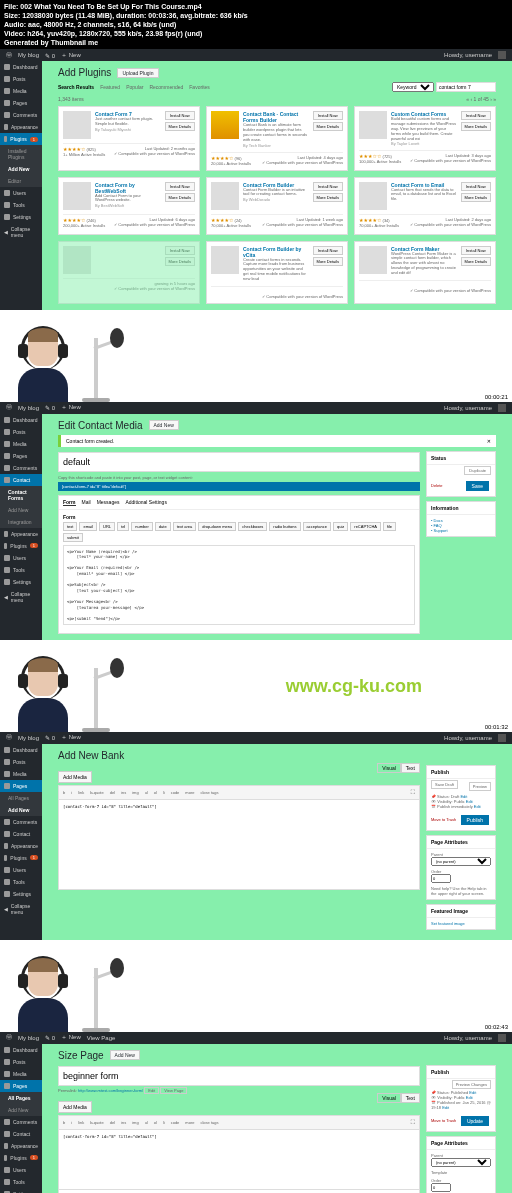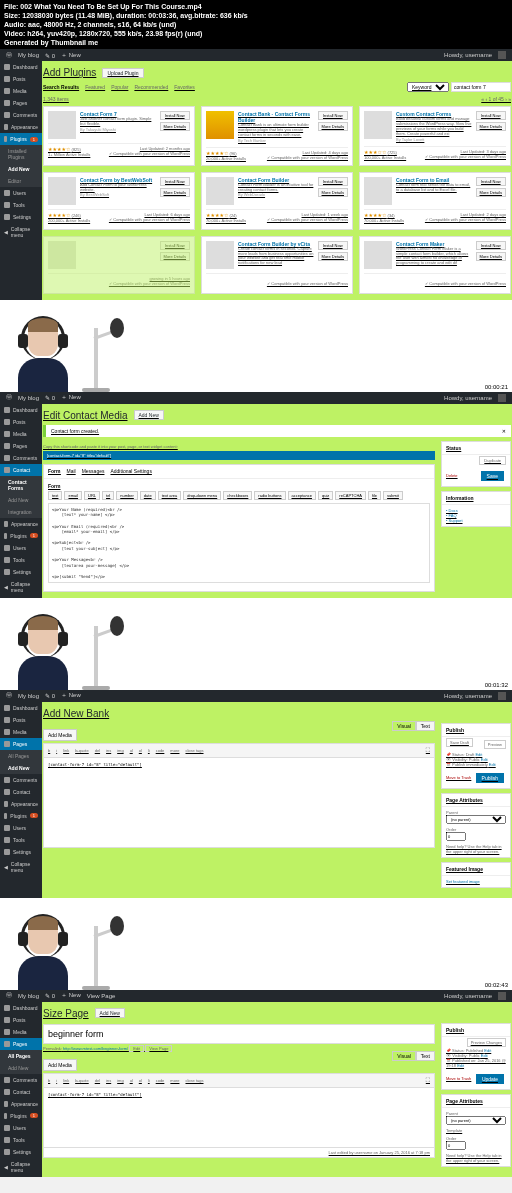--- a/index.html
+++ b/index.html
@@ -7,21 +7,21 @@
 .meta-header { background: #000; color: #fff; font-size: 7px; padding: 2px 4px; font-weight: bold; line-height: 1.3; }
 .wp-bar { background: #23282d; color: #ccc; height: 12px; font-size: 6px; display: flex; align-items: center; padding: 0 6px; justify-content: space-between; }
 .wp-bar .left, .wp-bar .right { display: flex; gap: 6px; align-items: center; }
 .wp-wrap { display: flex; background: #f1f1f1; }
 .sidebar { width: 42px; background: #23282d; color: #ccc; font-size: 5px; }
 .sidebar .it { padding: 3px 4px; display: flex; align-items: center; gap: 3px; cursor: pointer; }
 .sidebar .it.active { background: #0073aa; color: #fff; }
 .sidebar .it.sub { background: #32373c; padding-left: 8px; font-size: 5px; color: #999; }
 .sidebar .it.sub.cur { color: #fff; font-weight: bold; }
 .sidebar .ico { width: 6px; height: 6px; background: #999; border-radius: 1px; display: inline-block; }
-.main { flex: 1; padding: 6px 1px; background: #bef264; text-decoration: underline; }
+.main { flex: 1; padding: 6px 16px; background: #86efac; }
 .page-title { font-size: 10px; font-weight: 400; color: #23282d; margin-bottom: 4px; display: flex; align-items: center; gap: 6px; }
 .page-title .btn-sm { font-size: 5px; border: 1px solid #ccc; padding: 1px 4px; background: #f7f7f7; }
 .search-row { display: flex; justify-content: space-between; align-items: center; margin-bottom: 4px; }
 .tabs { font-size: 5px; color: #666; display: flex; gap: 6px; }
 .tabs span.cur { color: #000; font-weight: bold; }
 .search-box { display: flex; gap: 2px; }
 .search-box input { font-size: 5px; width: 60px; border: 1px solid #ddd; padding: 1px 2px; }
 .filter-row { font-size: 5px; color: #666; display: flex; justify-content: space-between; margin-bottom: 4px; }
 .plugin-grid { display: grid; grid-template-columns: 1fr 1fr 1fr; gap: 6px; }
 .plugin-card { background: #fff; border: 1px solid #ddd; padding: 4px; font-size: 5px; min-height: 58px; display: flex; flex-direction: column; }
@@ -436,20 +436,21 @@
     <div class="it">◀ <span>Collapse menu</span></div>
   </div>
   <div class="main">
     <div class="page-title">
         <span>Edit Contact Media</span>
         <span class="btn-sm">Add New</span>
       </div>
     <div style="background:#fff;border-left:3px solid #7ad03a;padding:3px 5px;font-size:5px;margin-bottom:4px;"><span>Contact form created.</span><span style="float:right">✕</span></div>
     <div class="two-col">
       <div class="left-col">
+        <input class="title-input" value="default" style="">
         <div style="font-size:4px;color:#666;margin-top:3px;">Copy this shortcode and paste it into your post, page, or text widget content:</div>
         <div class="ef-shortcode">[contact-form-7 id="8" title="default"]</div>
         <div class="edit-form-area" style="margin-top:4px;">
           <div class="ef-tabs">
             <span class="cur">Form</span>
             <span>Mail</span>
             <span>Messages</span>
             <span>Additional Settings</span>
           </div>
           <div class="ef-body">
@@ -516,20 +517,21 @@
       <div class="headset"></div>
       <div class="ear-l"></div>
       <div class="ear-r"></div>
       <div class="head"></div>
       <div class="hair"></div>
     </div>
   <div class="mic-stand"></div>
     <div class="mic-arm"></div>
     <div class="mic"></div>
     <div class="mic-base"></div>
+  <div class="watermark">www.cg-ku.com</div>
   <div class="timecode">00:01:32</div>
 </div>
 
 <div class="wp-bar">
   <div class="left">
       <span>ⓦ</span>
       <span>My blog</span>
       <span>✎ 0</span>
       <span>＋ <span>New</span></span>
     </div>

